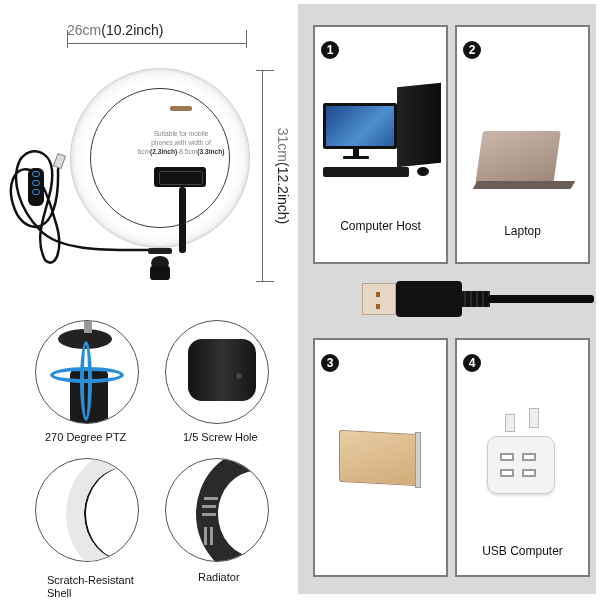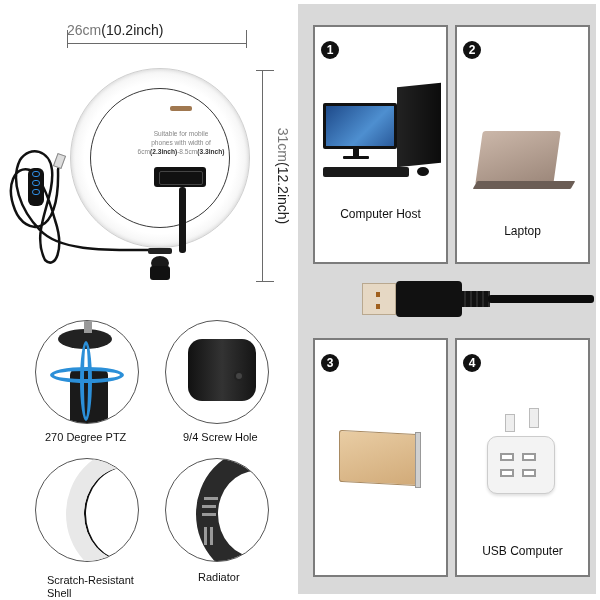--- a/index.html
+++ b/index.html
@@ -146,21 +146,21 @@
   <div class="ptz-body"></div>
   <div class="ptz-arrow-v"></div>
   <div class="ptz-arrow-h"></div>
 </div>
 <div class="feature-label" style="left:45px; top:431px">270 Degree PTZ</div>
 
 <div class="feature" style="left:165px; top:320px">
   <div class="screw-cyl"></div>
   <div class="screw-hole"></div>
 </div>
-<div class="feature-label" style="left:183px; top:431px">9/4 Screw Hole</div>
+<div class="feature-label" style="left:183px; top:431px">1/5 Screw Hole</div>
 
 <div class="feature" style="left:35px; top:458px">
   <div class="shell-arc"></div>
 </div>
 <div class="feature-label" style="left:47px; top:574px">
   <div>Scratch-Resistant</div>
   <div>Shell</div>
 </div>
 
 <div class="feature" style="left:165px; top:458px">
@@ -180,21 +180,21 @@
   <div class="card-img">
     <div class="tower"></div>
     <div class="monitor">
         <div class="screen"></div>
       </div>
     <div class="monitor-stand"></div>
     <div class="monitor-base"></div>
     <div class="keyboard"></div>
     <div class="mouse"></div>
   </div>
-  <div class="card-label" style="top:180px">Computer Host</div>
+  <div class="card-label" style="top:192px">Computer Host</div>
 </div>
 
 <div class="card" style="left:455px; top:25px; width:135px; height:239px">
   <div class="card-num">2</div>
   <div class="card-img">
     <div class="lid"></div>
     <div class="base-lap"></div>
   </div>
   <div class="card-label" style="top:197px">Laptop</div>
 </div>

